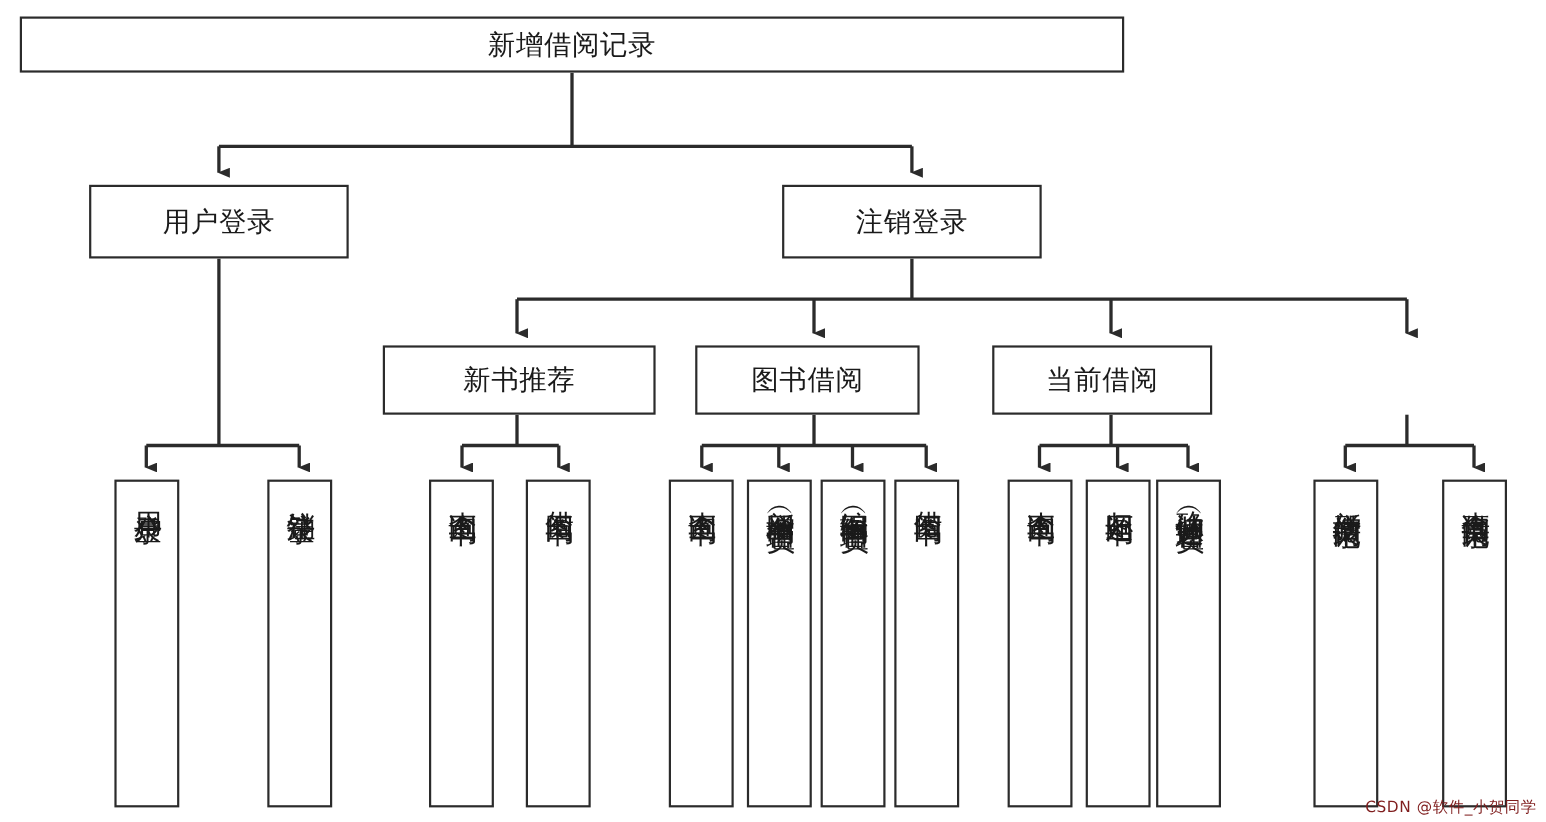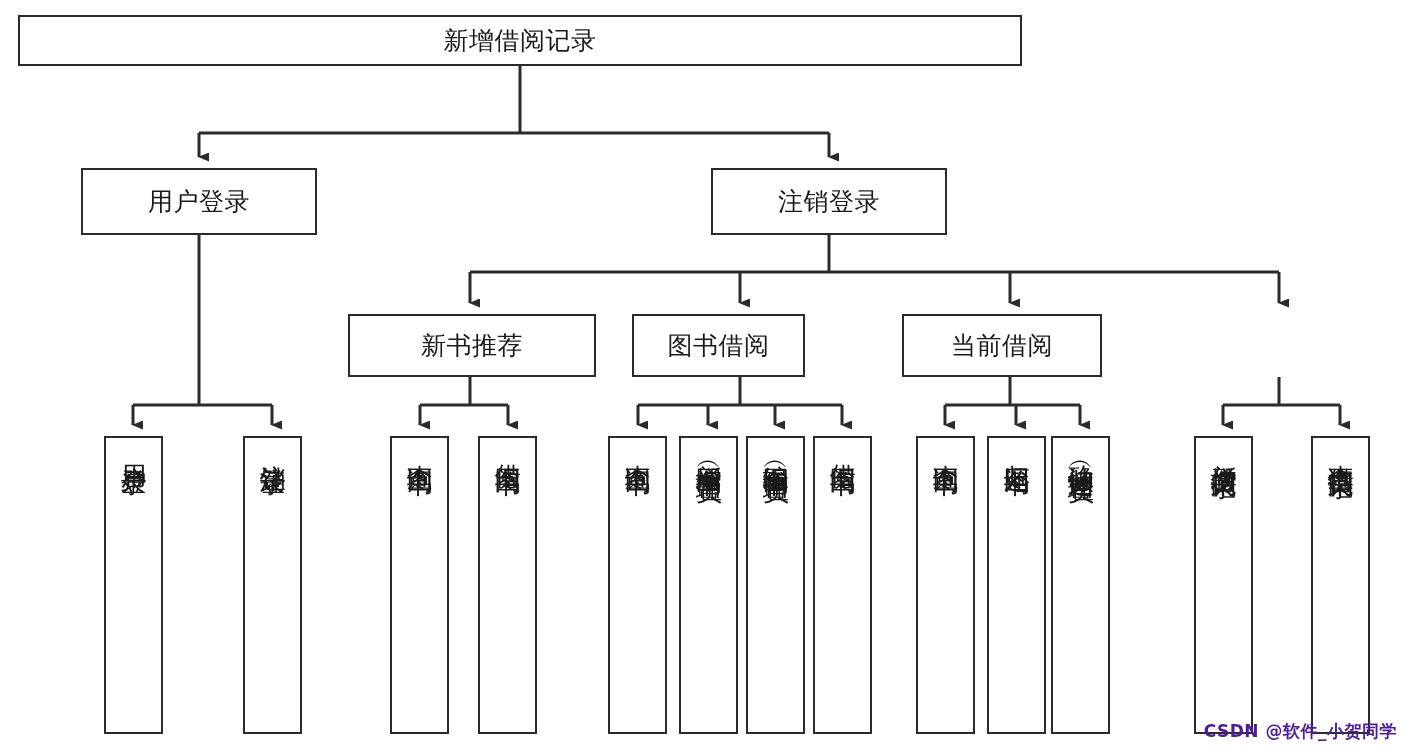--- a/index.html
+++ b/index.html
@@ -61,26 +61,25 @@
     text-orientation: upright;
     font-size: 26px;
     line-height: 1.05;
     letter-spacing: 2px;
     white-space: nowrap;
   }
   .watermark {
     position: absolute;
     right: 8px;
     bottom: 4px;
-    font-size: 17px;
-    color: #4c1d95;
+    font-size: 14px;
+    color: #7f1d1d;
     letter-spacing: 0.5px;
     z-index: 3;
     white-space: nowrap;
-    font-weight: bold;
   }
 </style>
 </head>
 <body>
 
 <div id="canvas">
 
   <svg id="edges" viewBox="0 0 1405 747" xmlns="http://www.w3.org/2000/svg">
     <defs>
       <marker id="arrow" markerWidth="9" markerHeight="11" refX="4.5" refY="10" orient="auto" markerUnits="userSpaceOnUse">
@@ -138,21 +137,21 @@
   <div class="node horiz" style="left:81px; top:168px; width:236px; height:67px;">
     <span class="label">用户登录</span>
   </div>
   <div class="node horiz" style="left:711px; top:168px; width:236px; height:67px;">
     <span class="label">注销登录</span>
   </div>
 
   <div class="node horiz" style="left:348px; top:314px; width:248px; height:63px;">
     <span class="label">新书推荐</span>
   </div>
-  <div class="node horiz" style="left:632px; top:314px; width:173px; height:63px;">
+  <div class="node horiz" style="left:632px; top:314px; width:204px; height:63px;">
     <span class="label">图书借阅</span>
   </div>
   <div class="node horiz" style="left:902px; top:314px; width:200px; height:63px;">
     <span class="label">当前借阅</span>
   </div>
 
   <div class="node vert" style="left:104px; top:436px; width:59px; height:298px;">
     <span class="label">用户登录</span>
   </div>
   <div class="node vert" style="left:243px; top:436px; width:59px; height:298px;">

